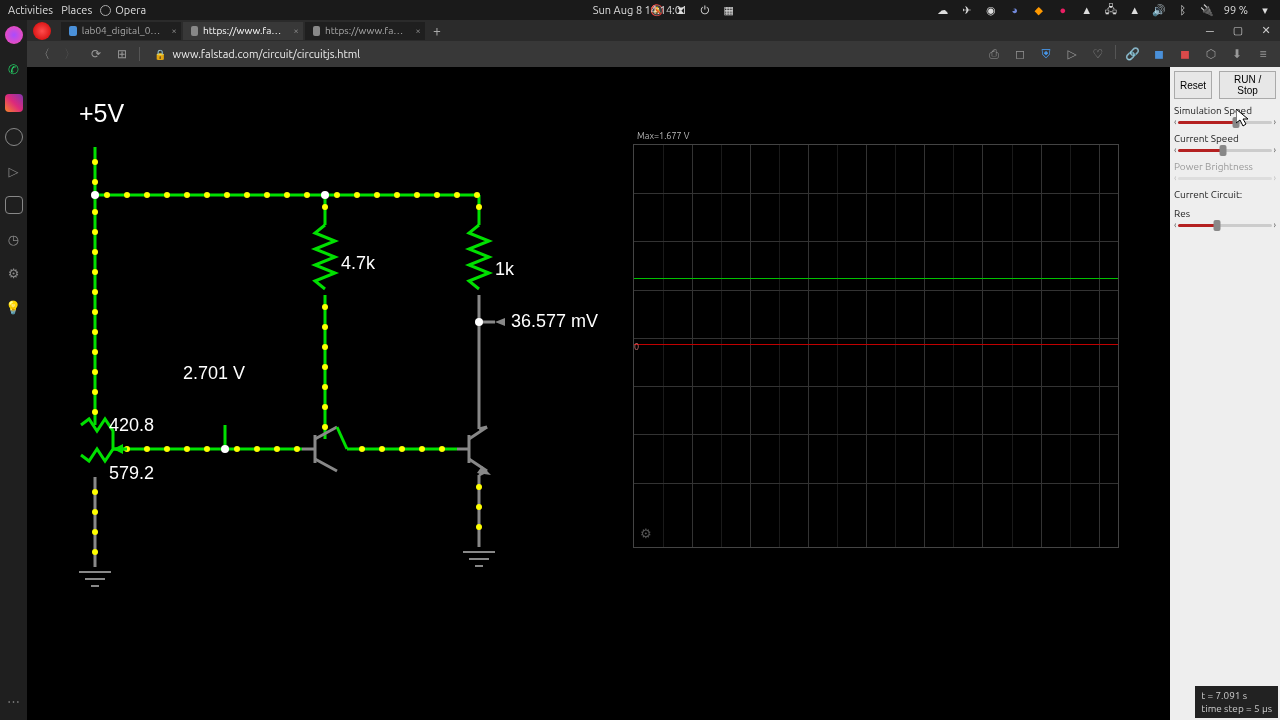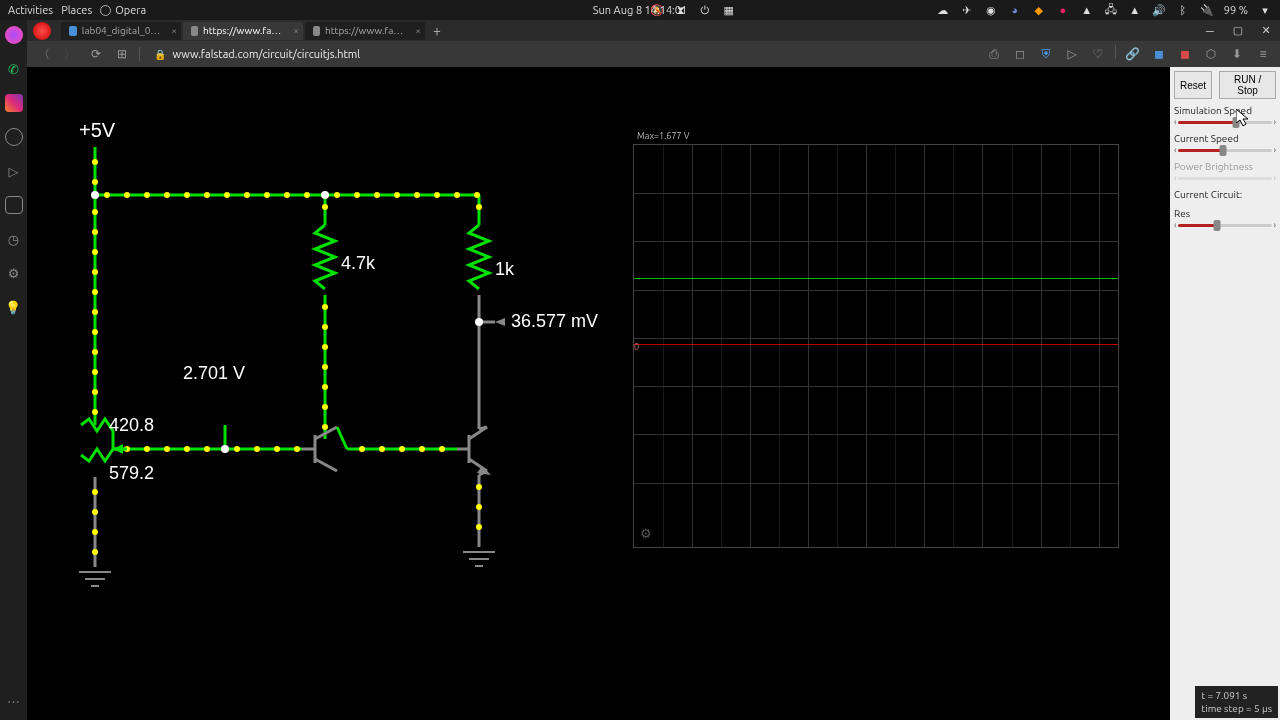--- a/index.html
+++ b/index.html
@@ -303,21 +303,21 @@
         <g fill="#fff">
           <circle cx="68" cy="128" r="4"></circle>
             <circle cx="298" cy="128" r="4"></circle>
           <circle cx="198" cy="382" r="4"></circle>
             <circle cx="452" cy="255" r="4"></circle>
         </g>
 
         <polygon points="468,255 478,251 478,259" fill="#888"></polygon>
       </svg>
 
-      <div class="c-label" style="left:52px;top:52px;font-size:20px">+5V</div>
+      <div class="c-label" style="left:52px;top:32px;font-size:25px">+5V</div>
       <div class="c-label" style="left:314px;top:186px">4.7k</div>
       <div class="c-label" style="left:468px;top:192px">1k</div>
       <div class="c-label" style="left:484px;top:244px">36.577 mV</div>
       <div class="c-label" style="left:156px;top:296px">2.701 V</div>
       <div class="c-label" style="left:82px;top:348px">420.8</div>
       <div class="c-label" style="left:82px;top:396px">579.2</div>
 
       <div class="scope">
         <div class="scope-title">Max=1.677 V</div>
         <div class="scope-grid">

